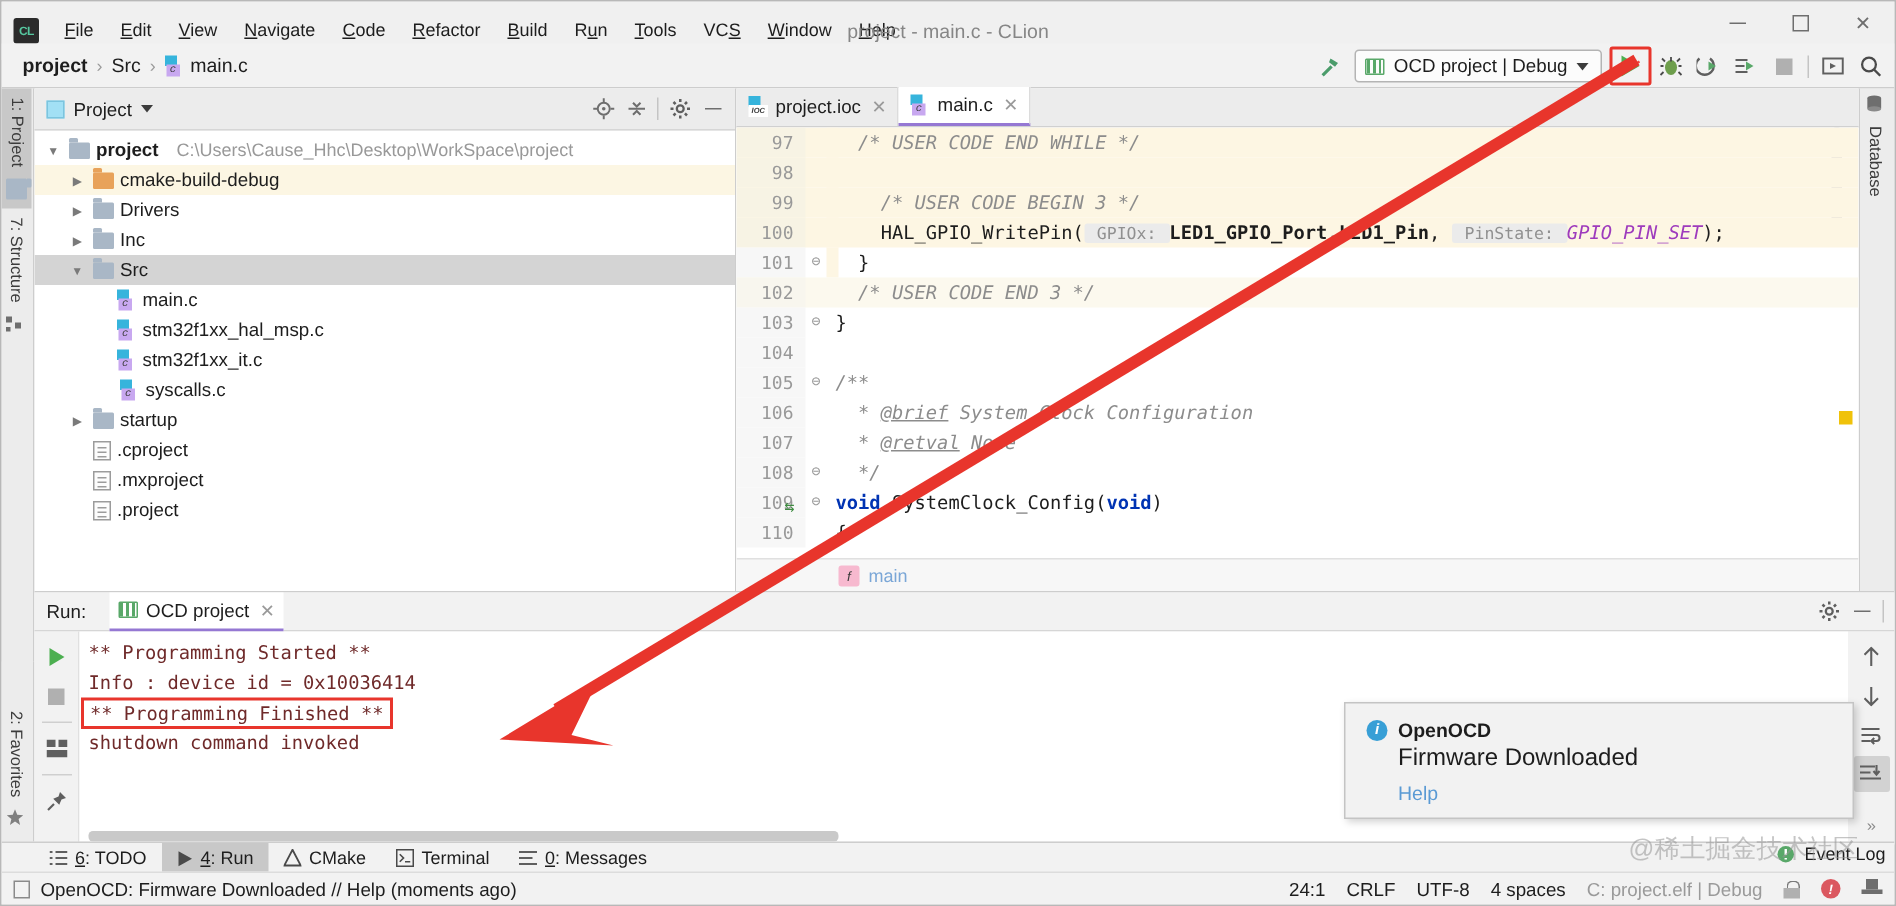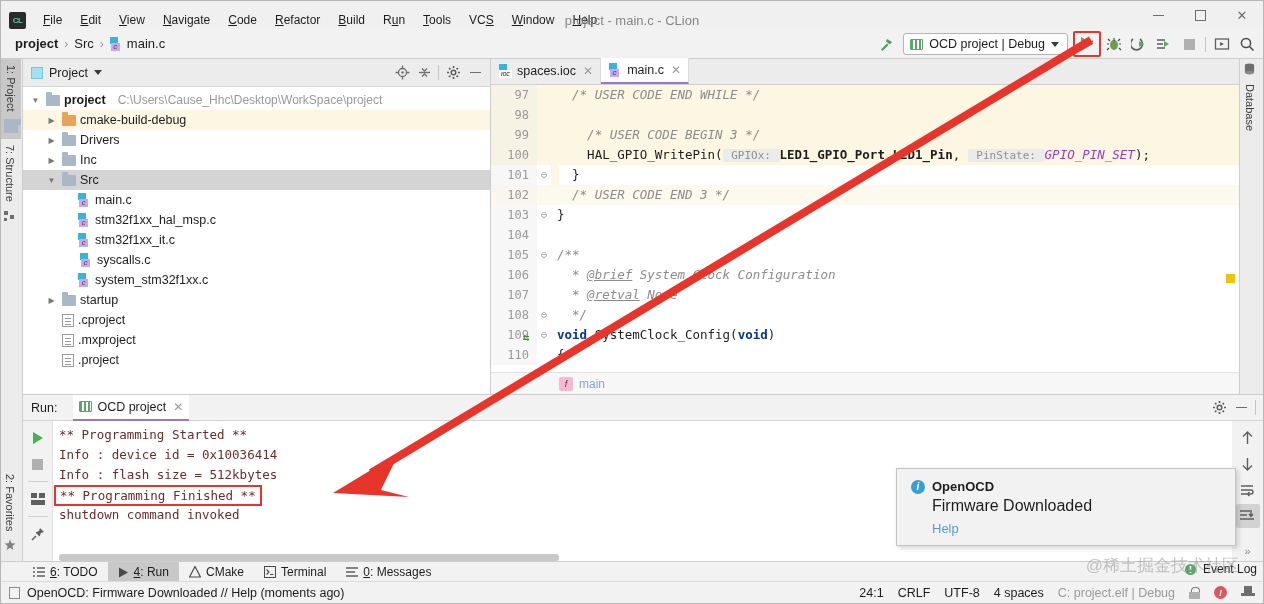--- a/index.html
+++ b/index.html
@@ -588,25 +588,20 @@
         <div class="trow" style="padding-left: 38px;">
           <span class="tarrow"></span>
           <i class="cfile-ic"></i>
           <span>stm32f1xx_it.c</span>
         </div>
         <div class="trow" style="padding-left: 40px;">
           <span class="tarrow"></span>
           <i class="cfile-ic"></i>
           <span>syscalls.c</span>
         </div>
-        <div class="trow" style="padding-left: 38px;">
-          <span class="tarrow"></span>
-          <i class="cfile-ic"></i>
-          <span>system_stm32f1xx.c</span>
-        </div>
         <div class="trow" style="padding-left: 22px;">
           <span class="tarrow">▶</span>
           <i class="folder"></i>
           <span>startup</span>
         </div>
         <div class="trow" style="padding-left: 22px;">
           <span class="tarrow"></span>
           <i class="xfile"></i>
           <span>.cproject</span>
         </div>
@@ -620,21 +615,21 @@
           <i class="xfile"></i>
           <span>.project</span>
         </div>
       </div>
   </div>
 
   <div class="editor">
     <div class="tabbar">
       <div class="etab">
         <i class="ioc-ic"></i>
-        <span>spaces.ioc</span>
+        <span>project.ioc</span>
         <span class="tabx">✕</span>
       </div>
       <div class="etab active">
         <i class="cfile-ic"></i>
         <span>main.c</span>
         <span class="tabx">✕</span>
       </div>
     </div>
 
     <div class="codearea" id="code-root">
@@ -704,21 +699,20 @@
           <svg width="14" height="14" viewBox="0 0 14 14">
             <path d="M9 1 L13 5 L10 6 L8.5 9.5 L4.5 5.5 L8 4 Z" fill="#5f5f5f"></path>
             <path d="M5 9 L1 13" stroke="#5f5f5f" stroke-width="1.4"></path>
           </svg>
         </div>
       </div>
 
       <div class="console" id="console-root">
         <div class="cline2">** Programming Started **</div>
           <div class="cline2">Info : device id = 0x10036414</div>
-          <div class="cline2">Info : flash size = 512kbytes</div>
           <div class="cline2"><span class="redbox">** Programming Finished **</span></div>
           <div class="cline2">shutdown command invoked</div>
           <div class="hscroll"></div>
       </div>
 
       <div class="run-tools-r">
         <div class="rt-btn">
           <svg width="13" height="14" viewBox="0 0 13 14">
             <path d="M6.5 1 V13 M2 5.5 L6.5 1 L11 5.5" stroke="#5f5f5f" stroke-width="1.4" fill="none"></path>
           </svg>

